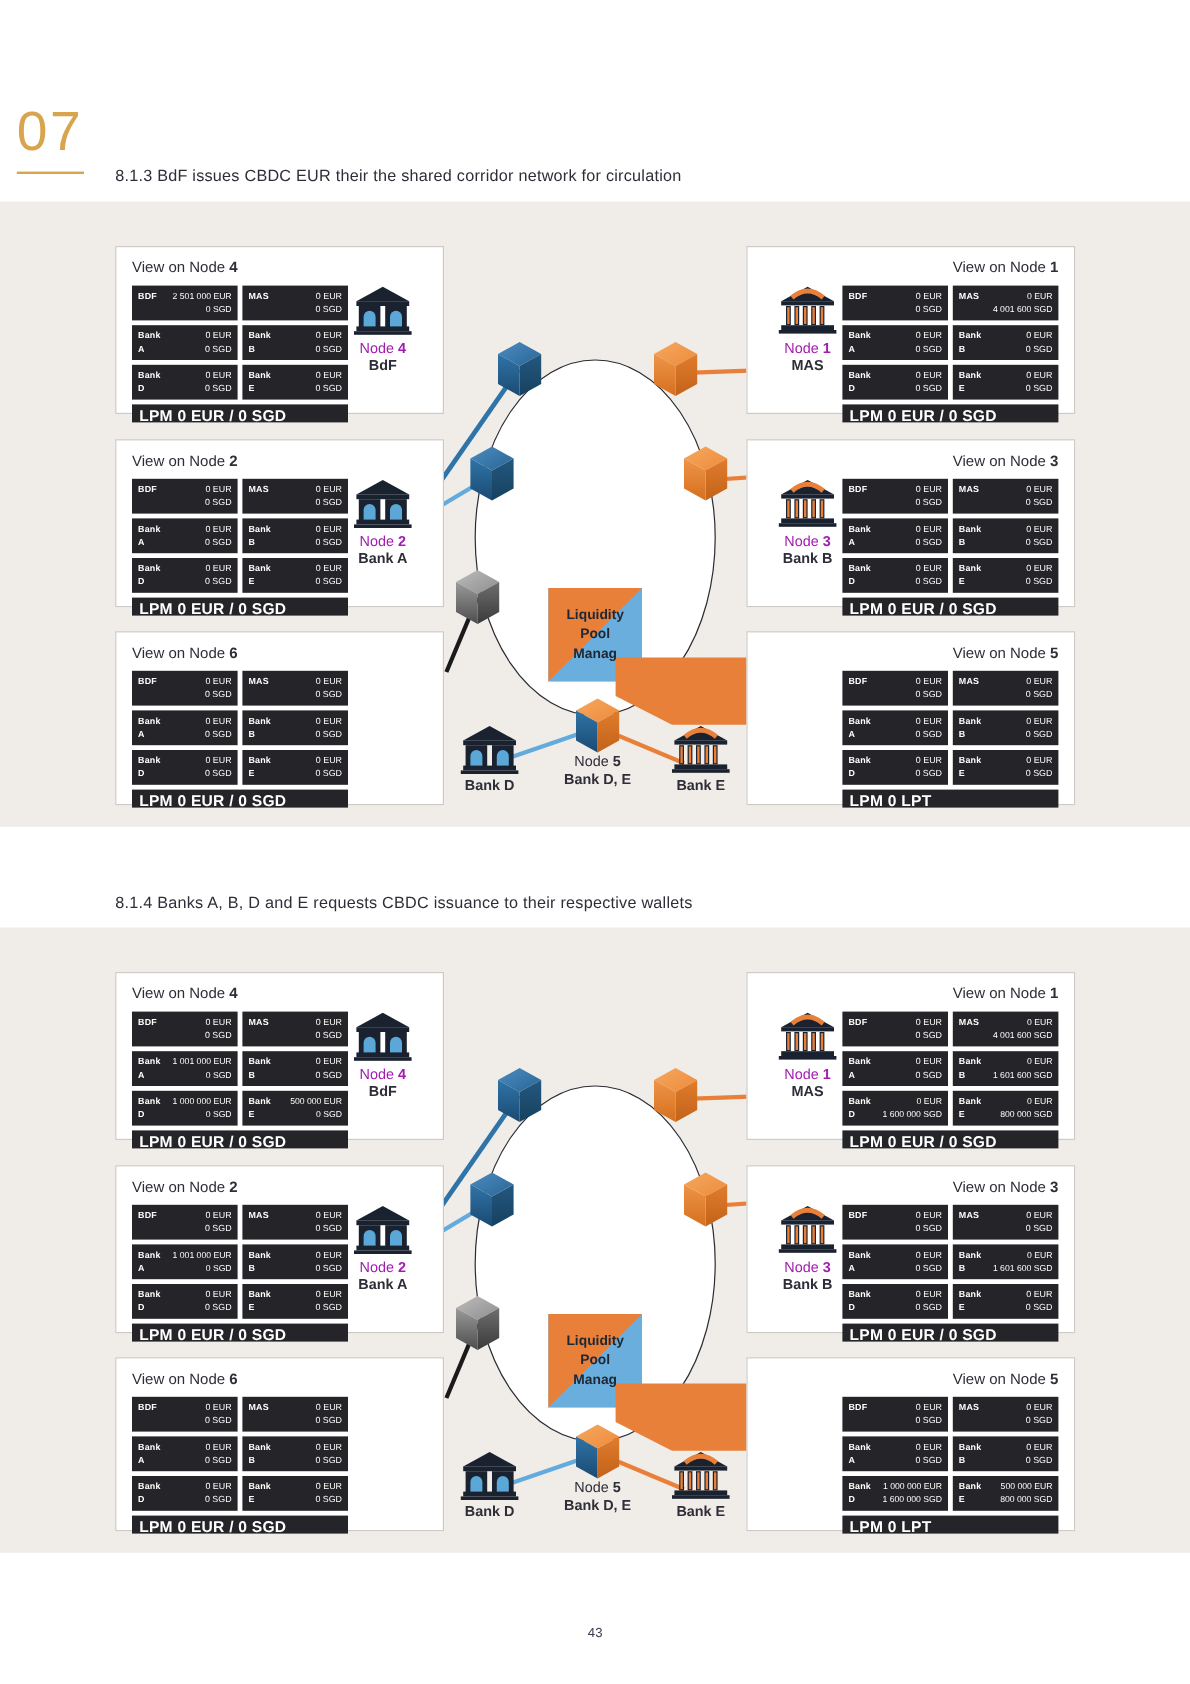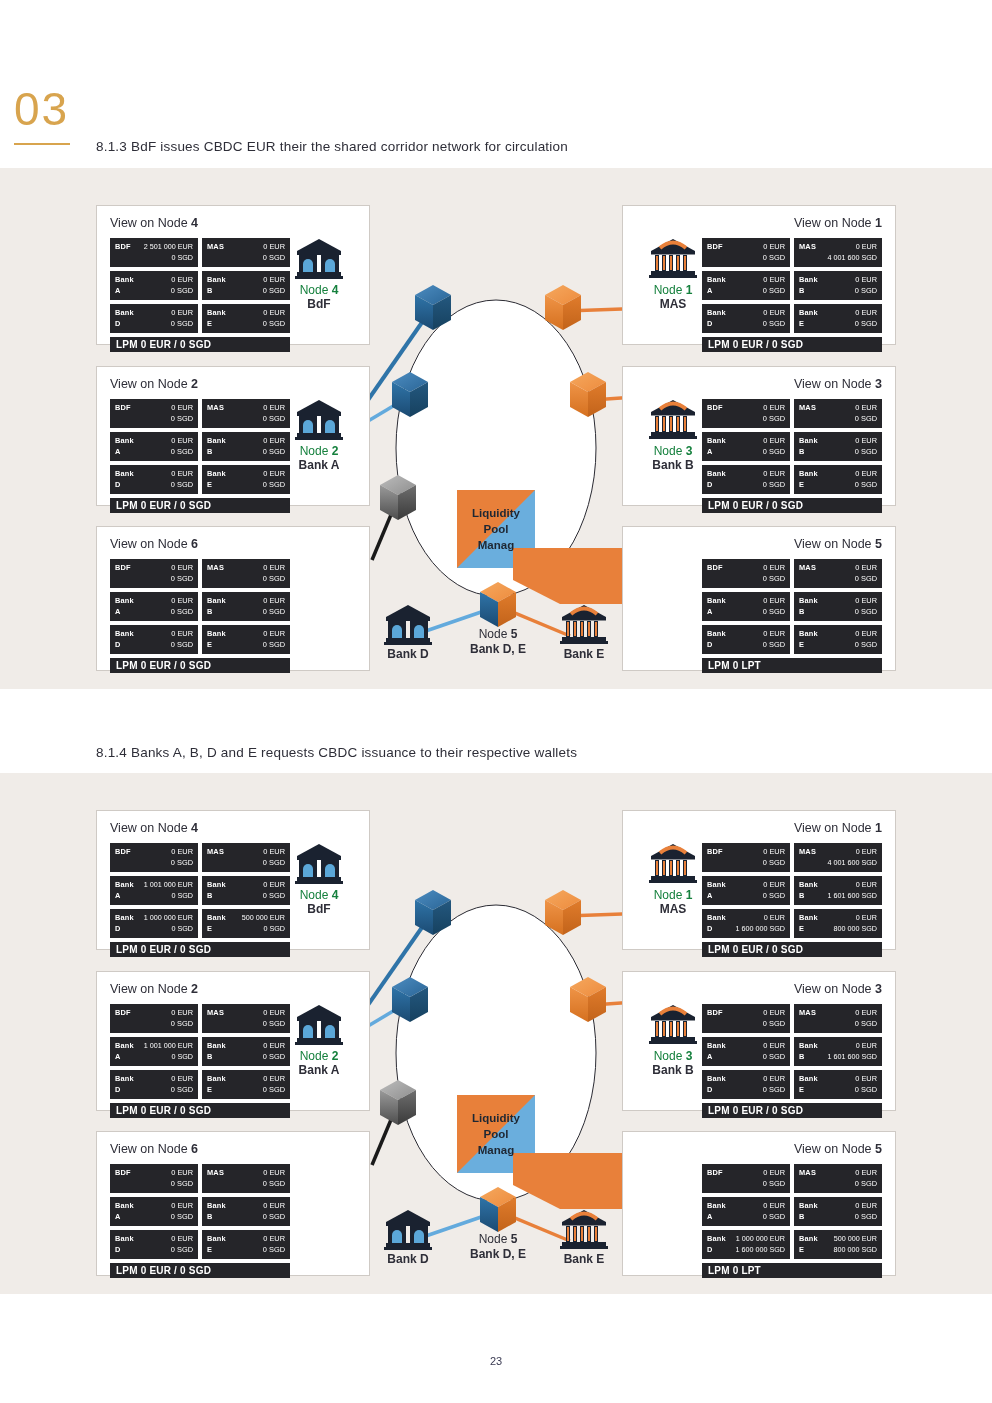--- a/index.html
+++ b/index.html
@@ -52,47 +52,47 @@
   .tbl .row{display:flex;gap:4px;margin-bottom:4px;}
   .cell{
     background:#252529;color:#ffffff;width:88px;height:29px;
     box-sizing:border-box;padding:3px 5px 0 5px;position:relative;
     display:flex;justify-content:space-between;
   }
   .cell .nm{font-size:7.4px;font-weight:700;line-height:11px;letter-spacing:.2px;max-width:30px;}
   .cell .vals{font-size:7.4px;line-height:11px;text-align:right;white-space:nowrap;}
   .lpm{
     background:#252529;color:#fff;height:15px;box-sizing:border-box;
-    padding:2px 0 0 6px;font-size:10px;font-weight:700;letter-spacing:.2px;
+    padding:2px 0 0 6px;font-size:13px;font-weight:700;letter-spacing:.2px;
     width:180px;
   }
   .cell.wide .vals{font-size:7.2px;}
 
   
   .nodeicon{position:absolute;text-align:center;width:90px;}
-  .nodeicon .lab{font-size:12px;line-height:14px;color:#15803d;margin-top:2px;}
+  .nodeicon .lab{font-size:12px;line-height:14px;color:#a21caf;margin-top:2px;}
   .nodeicon .lab b{font-weight:700;}
   .nodeicon .lab2{font-size:12px;font-weight:700;color:#2e2e38;line-height:14px;}
 
   svg{display:block;overflow:visible;}
   .diagram{position:absolute;pointer-events:none;}
 </style>
 </head>
 <body>
 
-<div class="page-num">03</div>
+<div class="page-num">07</div>
 <div class="page-num-rule"></div>
 
 <div class="band" id="band1"></div>
 <div class="band" id="band2"></div>
 
 <div class="sec-title" id="title-813">8.1.3 BdF issues CBDC EUR their the shared corridor network for circulation</div>
 <div class="sec-title" id="title-814">8.1.4 Banks A, B, D and E requests CBDC issuance to their respective wallets</div>
 
-<div class="footer-page">23</div>
+<div class="footer-page">43</div>
 
 <svg class="diagram" style="left:0;top:168px;width:992px;height:521px;">
   <defs>
     <linearGradient id="cubeBlueTop" x1="0" y1="0" x2="1" y2="1">
       <stop offset="0" stop-color="#4c8cc0"></stop>
         <stop offset="1" stop-color="#2a6596"></stop>
     </linearGradient>
     <linearGradient id="cubeBlueL" x1="0" y1="0" x2="0" y2="1">
       <stop offset="0" stop-color="#2f74a8"></stop>
         <stop offset="1" stop-color="#1b4a72"></stop>

